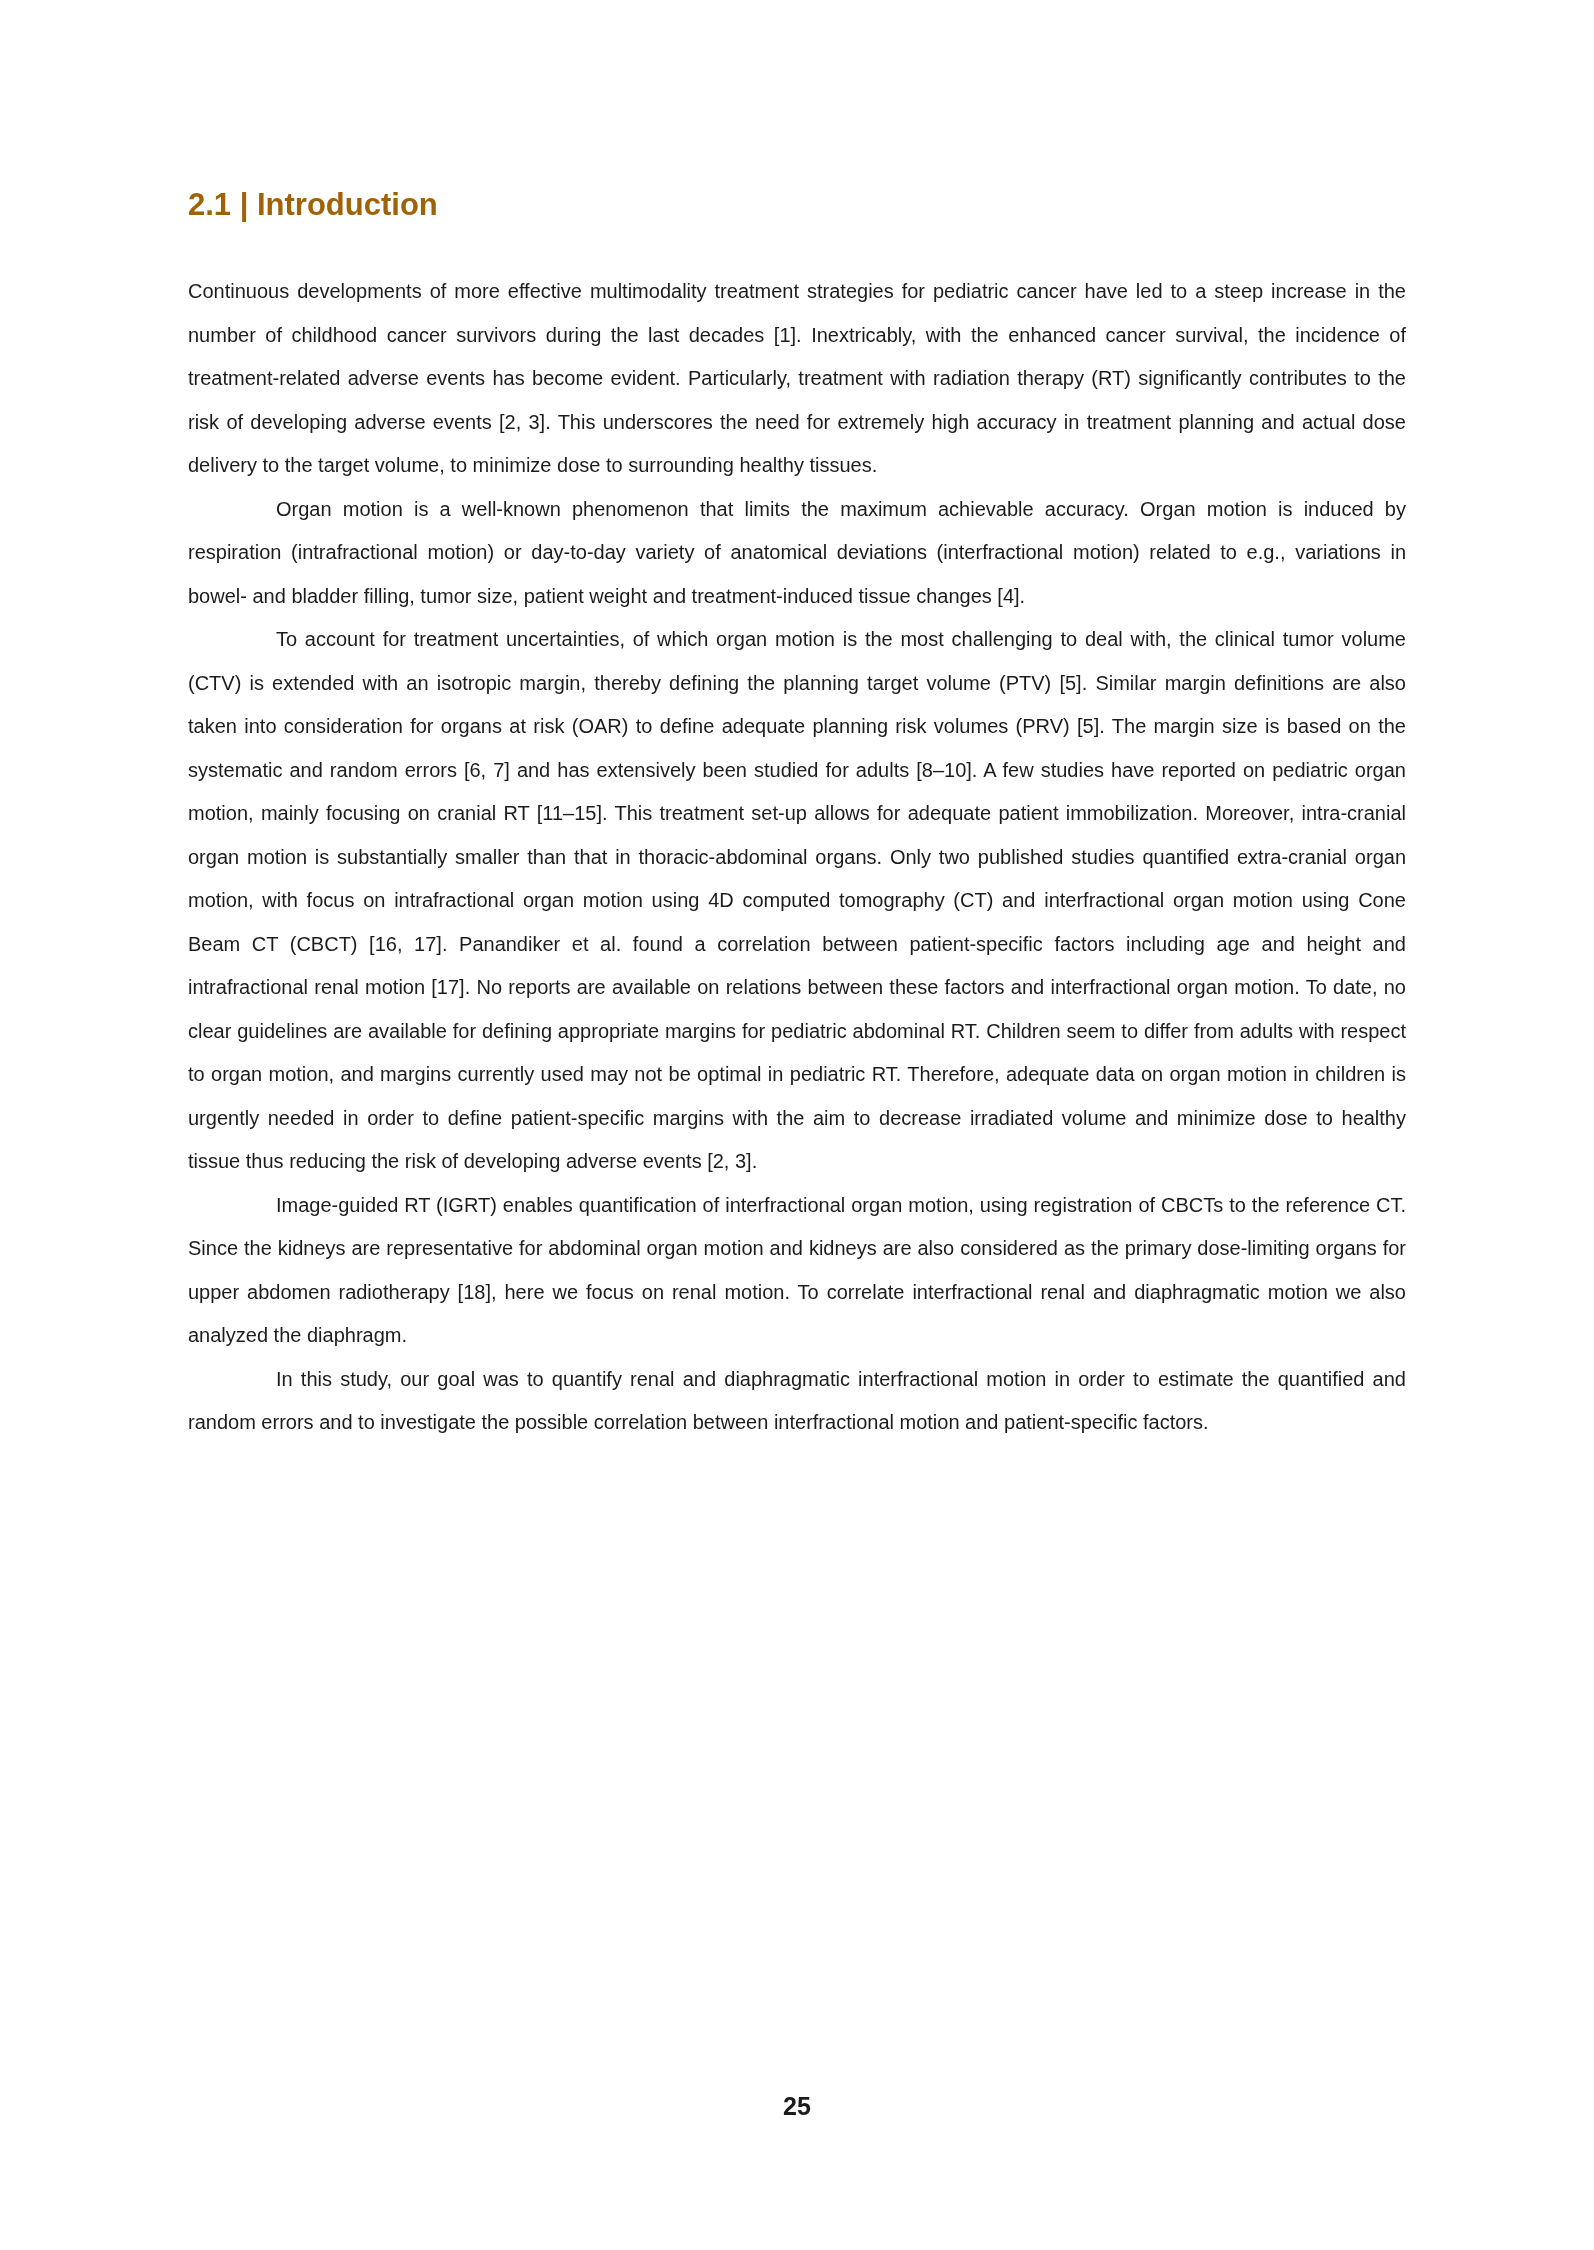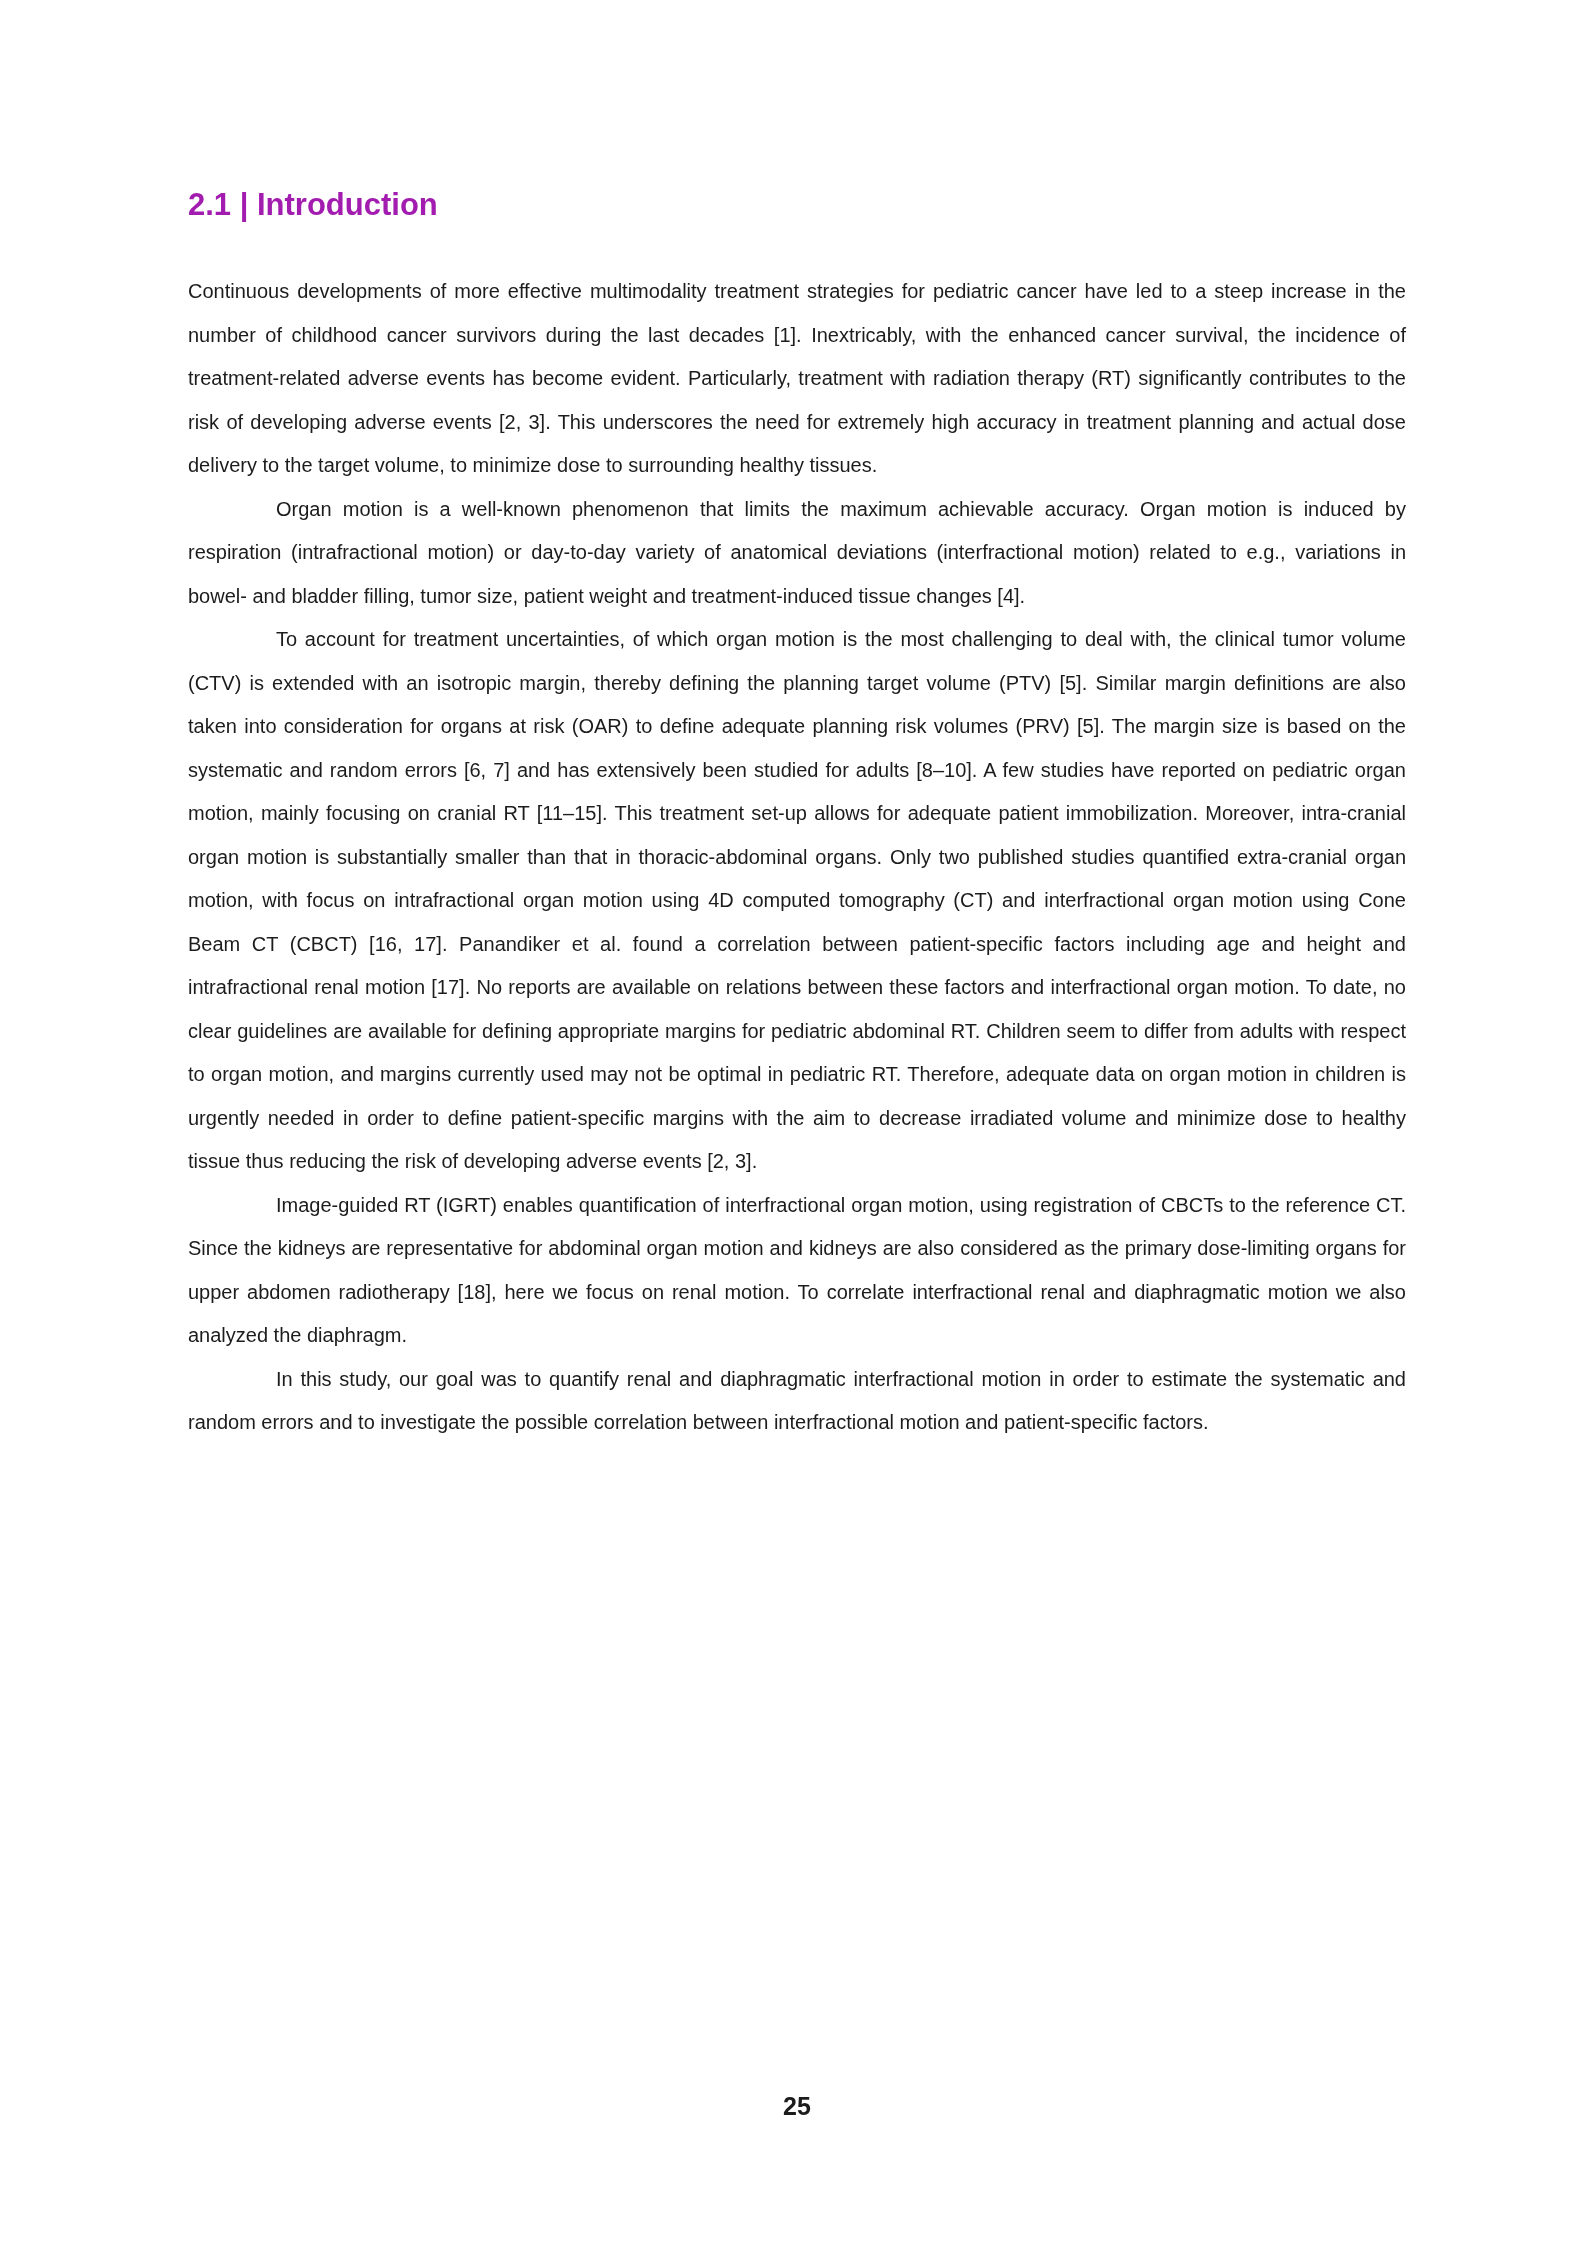--- a/index.html
+++ b/index.html
@@ -17,21 +17,21 @@
   .content {
     position: absolute;
     top: 186px;
     left: 188px;
     width: 1218px;
   }
   .heading {
     font-size: 31px;
     font-weight: bold;
     line-height: 38px;
-    color: #a21caf;
+    color: #a16207;
     margin-bottom: 46px;
     letter-spacing: 0px;
   }
   .para {
     font-size: 20px;
     line-height: 43.5px;
     text-align: justify;
     text-justify: inter-word;
     hyphens: none;
     color: #1c1c1c;
@@ -52,16 +52,16 @@
 </head>
 <body>
 
 <div class="page">
   <div class="content">
     <div class="heading">2.1 | Introduction</div>
     <p class="para">Continuous developments of more effective multimodality treatment strategies for pediatric cancer have led to a steep increase in the number of childhood cancer survivors during the last decades [1]. Inextricably, with the enhanced cancer survival, the incidence of treatment-related adverse events has become evident. Particularly, treatment with radiation therapy (RT) significantly contributes to the risk of developing adverse events [2, 3]. This underscores the need for extremely high accuracy in treatment planning and actual dose delivery to the target volume, to minimize dose to surrounding healthy tissues.</p>
     <p class="para indent">Organ motion is a well-known phenomenon that limits the maximum achievable accuracy. Organ motion is induced by respiration (intrafractional motion) or day-to-day variety of anatomical deviations (interfractional motion) related to e.g., variations in bowel- and bladder filling, tumor size, patient weight and treatment-induced tissue changes [4].</p>
     <p class="para indent">To account for treatment uncertainties, of which organ motion is the most challenging to deal with, the clinical tumor volume (CTV) is extended with an isotropic margin, thereby defining the planning target volume (PTV) [5]. Similar margin definitions are also taken into consideration for organs at risk (OAR) to define adequate planning risk volumes (PRV) [5]. The margin size is based on the systematic and random errors [6, 7] and has extensively been studied for adults [8–10]. A few studies have reported on pediatric organ motion, mainly focusing on cranial RT [11–15]. This treatment set-up allows for adequate patient immobilization. Moreover, intra-cranial organ motion is substantially smaller than that in thoracic-abdominal organs. Only two published studies quantified extra-cranial organ motion, with focus on intrafractional organ motion using 4D computed tomography (CT) and interfractional organ motion using Cone Beam CT (CBCT) [16, 17]. Panandiker et al. found a correlation between patient-specific factors including age and height and intrafractional renal motion [17]. No reports are available on relations between these factors and interfractional organ motion. To date, no clear guidelines are available for defining appropriate margins for pediatric abdominal RT. Children seem to differ from adults with respect to organ motion, and margins currently used may not be optimal in pediatric RT. Therefore, adequate data on organ motion in children is urgently needed in order to define patient-specific margins with the aim to decrease irradiated volume and minimize dose to healthy tissue thus reducing the risk of developing adverse events [2, 3].</p>
     <p class="para indent">Image-guided RT (IGRT) enables quantification of interfractional organ motion, using registration of CBCTs to the reference CT. Since the kidneys are representative for abdominal organ motion and kidneys are also considered as the primary dose-limiting organs for upper abdomen radiotherapy [18], here we focus on renal motion. To correlate interfractional renal and diaphragmatic motion we also analyzed the diaphragm.</p>
-    <p class="para indent">In this study, our goal was to quantify renal and diaphragmatic interfractional motion in order to estimate the systematic and random errors and to investigate the possible correlation between interfractional motion and patient-specific factors.</p>
+    <p class="para indent">In this study, our goal was to quantify renal and diaphragmatic interfractional motion in order to estimate the quantified and random errors and to investigate the possible correlation between interfractional motion and patient-specific factors.</p>
   </div>
   <div class="page-number">25</div>
 </div>
 
 </body></html>

